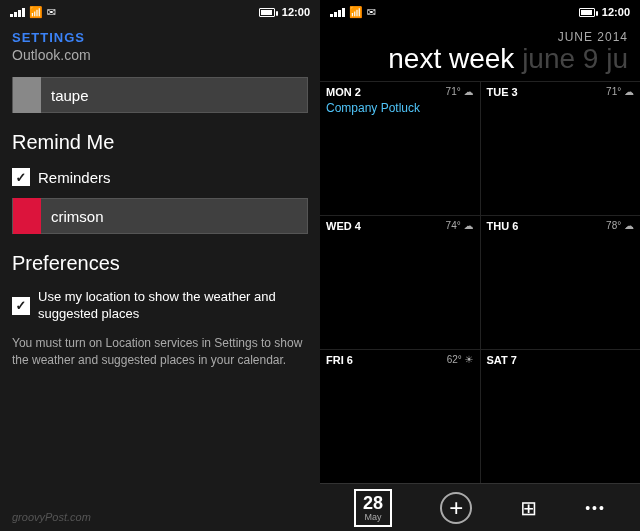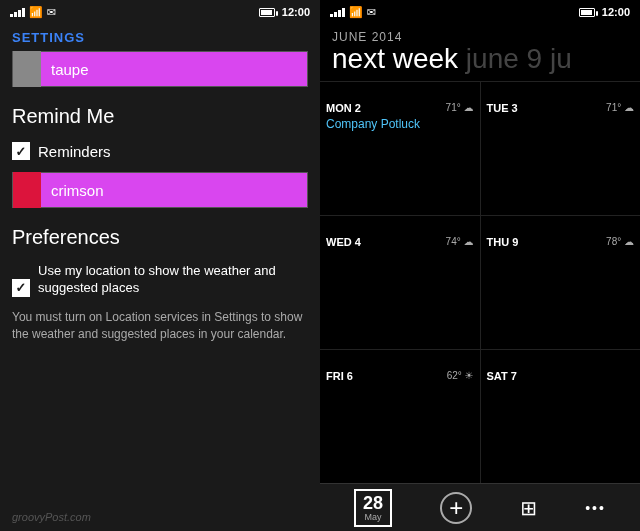--- a/index.html
+++ b/index.html
@@ -93,21 +93,21 @@
       font-size: 15px;
       color: #fff;
     }
 
     .color-row {
       display: flex;
       align-items: center;
       margin: 4px 12px;
       border: 1px solid #555;
       height: 36px;
-      background: #d946ef;
+      background: #404040;
     }
     .color-swatch {
       width: 28px;
       height: 36px;
       flex-shrink: 0;
     }
     .color-swatch.taupe { background: #888; }
     .color-swatch.crimson { background: #dc143c; }
     .color-name {
       padding: 0 10px;
@@ -117,21 +117,21 @@
 
     .section-title {
       font-size: 20px;
       color: #fff;
       padding: 14px 12px 6px 12px;
       font-weight: 300;
     }
 
     .pref-check-row {
       display: flex;
-      align-items: flex-end;
+      align-items: center;
       padding: 8px 12px;
       gap: 8px;
     }
     .pref-text {
       font-size: 13px;
       color: #fff;
       line-height: 1.3;
     }
 
     .pref-note {
@@ -169,20 +169,21 @@
       background: #000;
     }
     .status-time-right {
       font-size: 11px;
       color: #fff;
       font-weight: bold;
     }
 
     .calendar-header {
       padding: 6px 12px 0 12px;
+      text-align: right;
     }
     .month-year {
       font-size: 12px;
       color: #aaa;
       letter-spacing: 1px;
       text-transform: uppercase;
     }
     .week-title {
       font-size: 28px;
       font-weight: 300;
@@ -217,21 +218,20 @@
       min-height: 0;
     }
     .day-cell:last-child {
       border-right: none;
     }
 
     .day-header-row {
       display: flex;
       justify-content: space-between;
       align-items: center;
-      margin-top: 16px;
     }
     .day-label {
       font-size: 11px;
       color: #fff;
       font-weight: bold;
     }
     .day-weather {
       font-size: 10px;
       color: #aaa;
       display: flex;
@@ -350,20 +350,21 @@
       <span style="font-size:11px">📶</span>
       <span style="font-size:11px">✉</span>
     </div>
     <div style="display:flex;align-items:center;gap:4px;">
       <div class="battery-icon"></div>
       <span class="status-time-left">12:00</span>
     </div>
   </div>
 
   <div class="settings-title">SETTINGS</div>
+  <div class="outlook-label">Outlook.com</div>
 
 
   <div class="color-row">
     <div class="color-swatch taupe"></div>
     <span class="color-name">taupe</span>
   </div>
 
   <div class="section-title">Remind Me</div>
 
   <div class="calendar-check-row">
@@ -435,21 +436,21 @@
 
     <div class="day-row">
       <div class="day-cell">
         <div class="day-header-row">
           <span class="day-label">WED 4</span>
           <span class="day-weather">74° ☁</span>
         </div>
       </div>
       <div class="day-cell">
         <div class="day-header-row">
-          <span class="day-label">THU 9</span>
+          <span class="day-label">THU 6</span>
           <span class="day-weather">78° ☁</span>
         </div>
       </div>
     </div>
 
     <div class="day-row">
       <div class="day-cell">
         <div class="day-header-row">
           <span class="day-label">FRI 6</span>
           <span class="day-weather">62° ☀</span>

